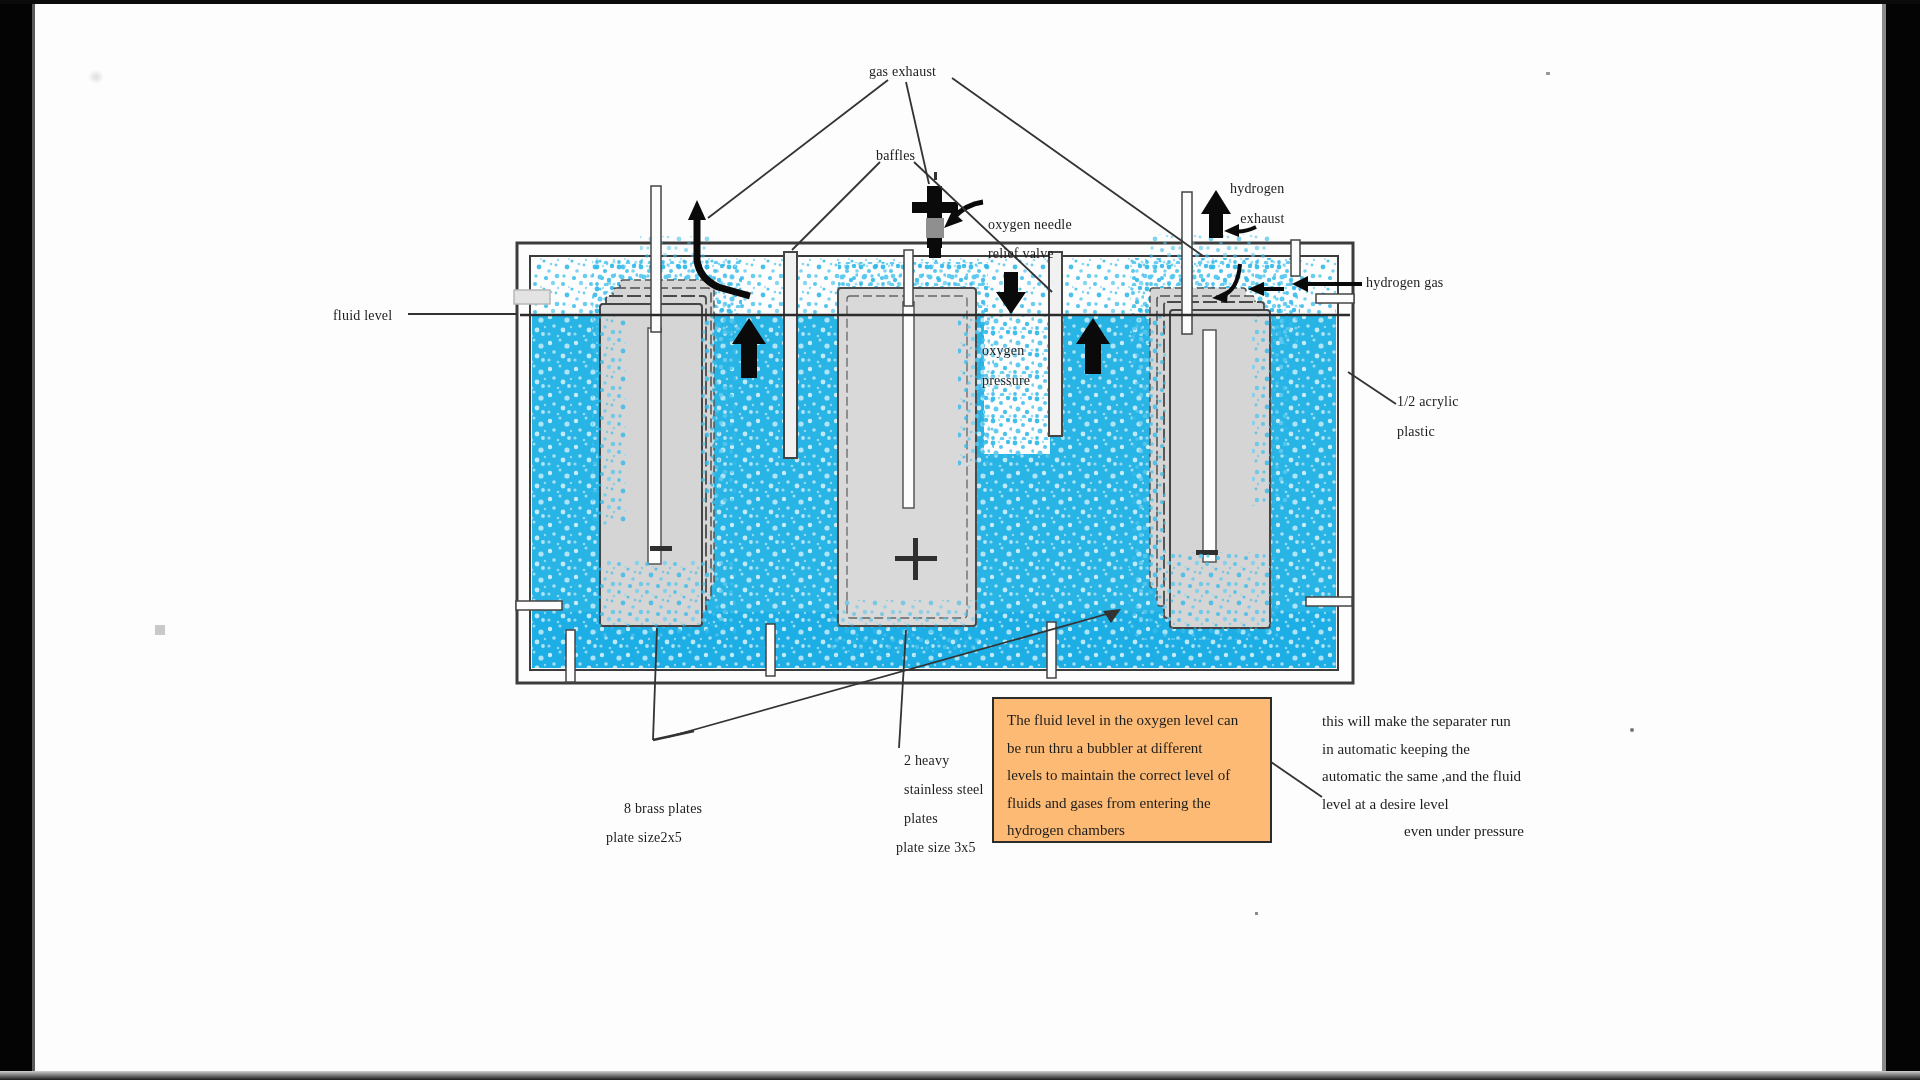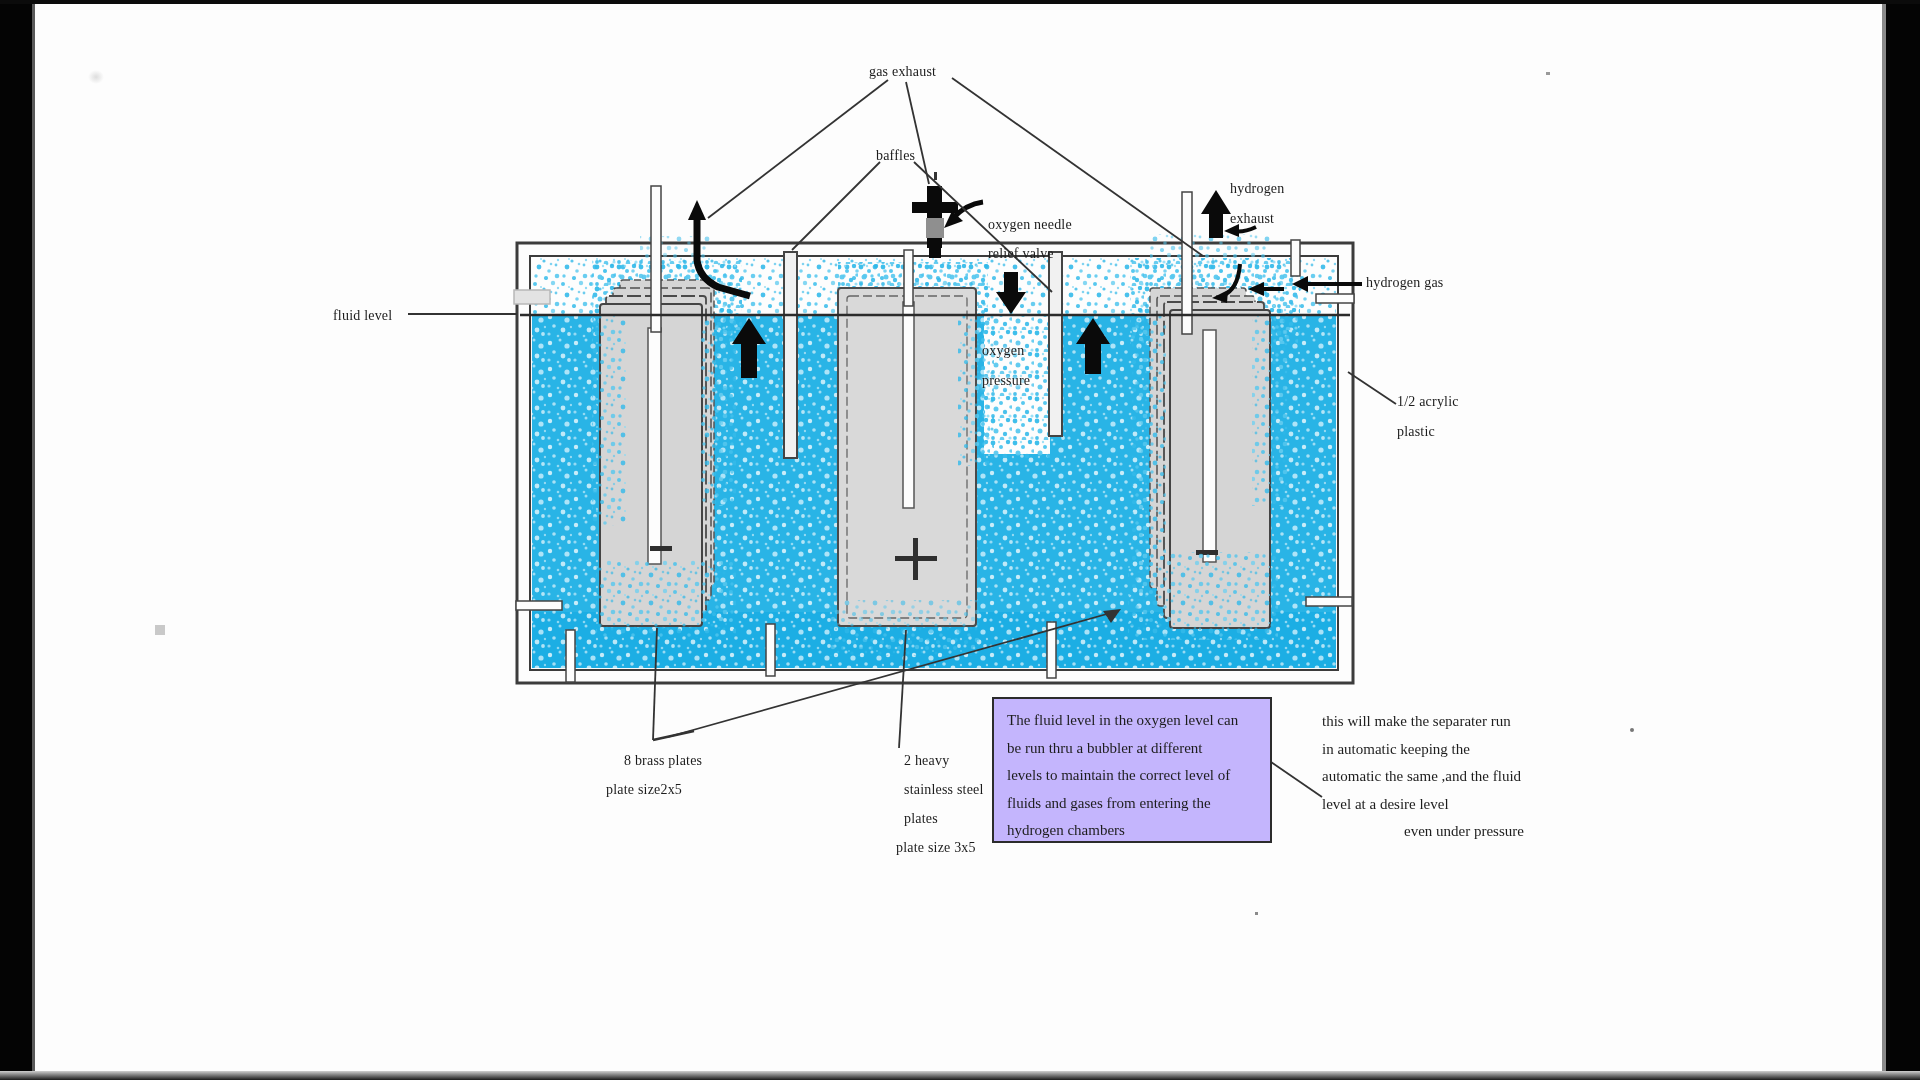--- a/index.html
+++ b/index.html
@@ -9,25 +9,25 @@
   #bar-left{left:0;width:32px;border-right:3px solid #5a5a5a;}
   #bar-right{left:1882px;width:38px;border-left:4px solid #8a8a8a;}
   #edge-top{position:absolute;left:0;top:0;width:1920px;height:4px;background:#0b0b0b;}
   #edge-bottom{position:absolute;left:0;top:1071px;width:1920px;height:9px;
                background:linear-gradient(#cfcfcf,#1a1a1a);}
   #diagram-svg{position:absolute;left:0;top:0;}
   .lbl{position:absolute;font-size:14px;color:#1c1c1c;line-height:29px;white-space:nowrap;
        letter-spacing:.2px;z-index:5;}
   .halo{text-shadow:0 0 5px #fff,0 0 3px #fff,0 0 8px #fff;}
   #note-box{position:absolute;left:992px;top:697px;width:280px;height:146px;border:2px solid #2c2c2c;
-            background:#c4b5fd;z-index:5;padding:8px 0 0 13px;box-sizing:border-box;}
+            background:#fdba74;z-index:5;padding:8px 0 0 13px;box-sizing:border-box;}
   #note-box div,#right-note div{font-size:15px;line-height:27.5px;color:#1d1d1d;white-space:nowrap;}
   #right-note{position:absolute;left:1322px;top:708px;z-index:5;}
   #right-note .indent{padding-left:82px;}
-  .brass-l1{padding-left:18px;}
+  .brass-l1{padding-left:18px;margin-top:48px;}
   .artifact{position:absolute;z-index:4;}
 </style>
 </head>
 <body>
 
 <div id="stage">
 
   <svg id="diagram-svg" width="1920" height="1080" viewBox="0 0 1920 1080">
     <defs>
       <pattern id="spray" width="28" height="28" patternUnits="userSpaceOnUse">
@@ -200,21 +200,21 @@
 
   <div class="lbl" style="left:869px;top:57px;">gas exhaust</div>
 
   <div class="lbl" style="left:876px;top:141px;">baffles</div>
 
   <div class="lbl" style="left:988px;top:181px;margin-top:29px;">
     <div>oxygen needle</div>
     <div>relief valve</div>
   </div>
 
-  <div class="lbl" style="left:1230px;top:174px;line-height:30px;">
+  <div class="lbl" style="left:1230px;top:174px;line-height:30px;text-align:right;">
     <div>hydrogen</div>
     <div>exhaust</div>
   </div>
 
   <div class="lbl" style="left:1366px;top:268px;">hydrogen gas</div>
 
   <div class="lbl" style="left:333px;top:301px;">fluid level</div>
 
   <div class="lbl halo" style="left:982px;top:336px;line-height:30px;">
     <div>oxygen</div>

